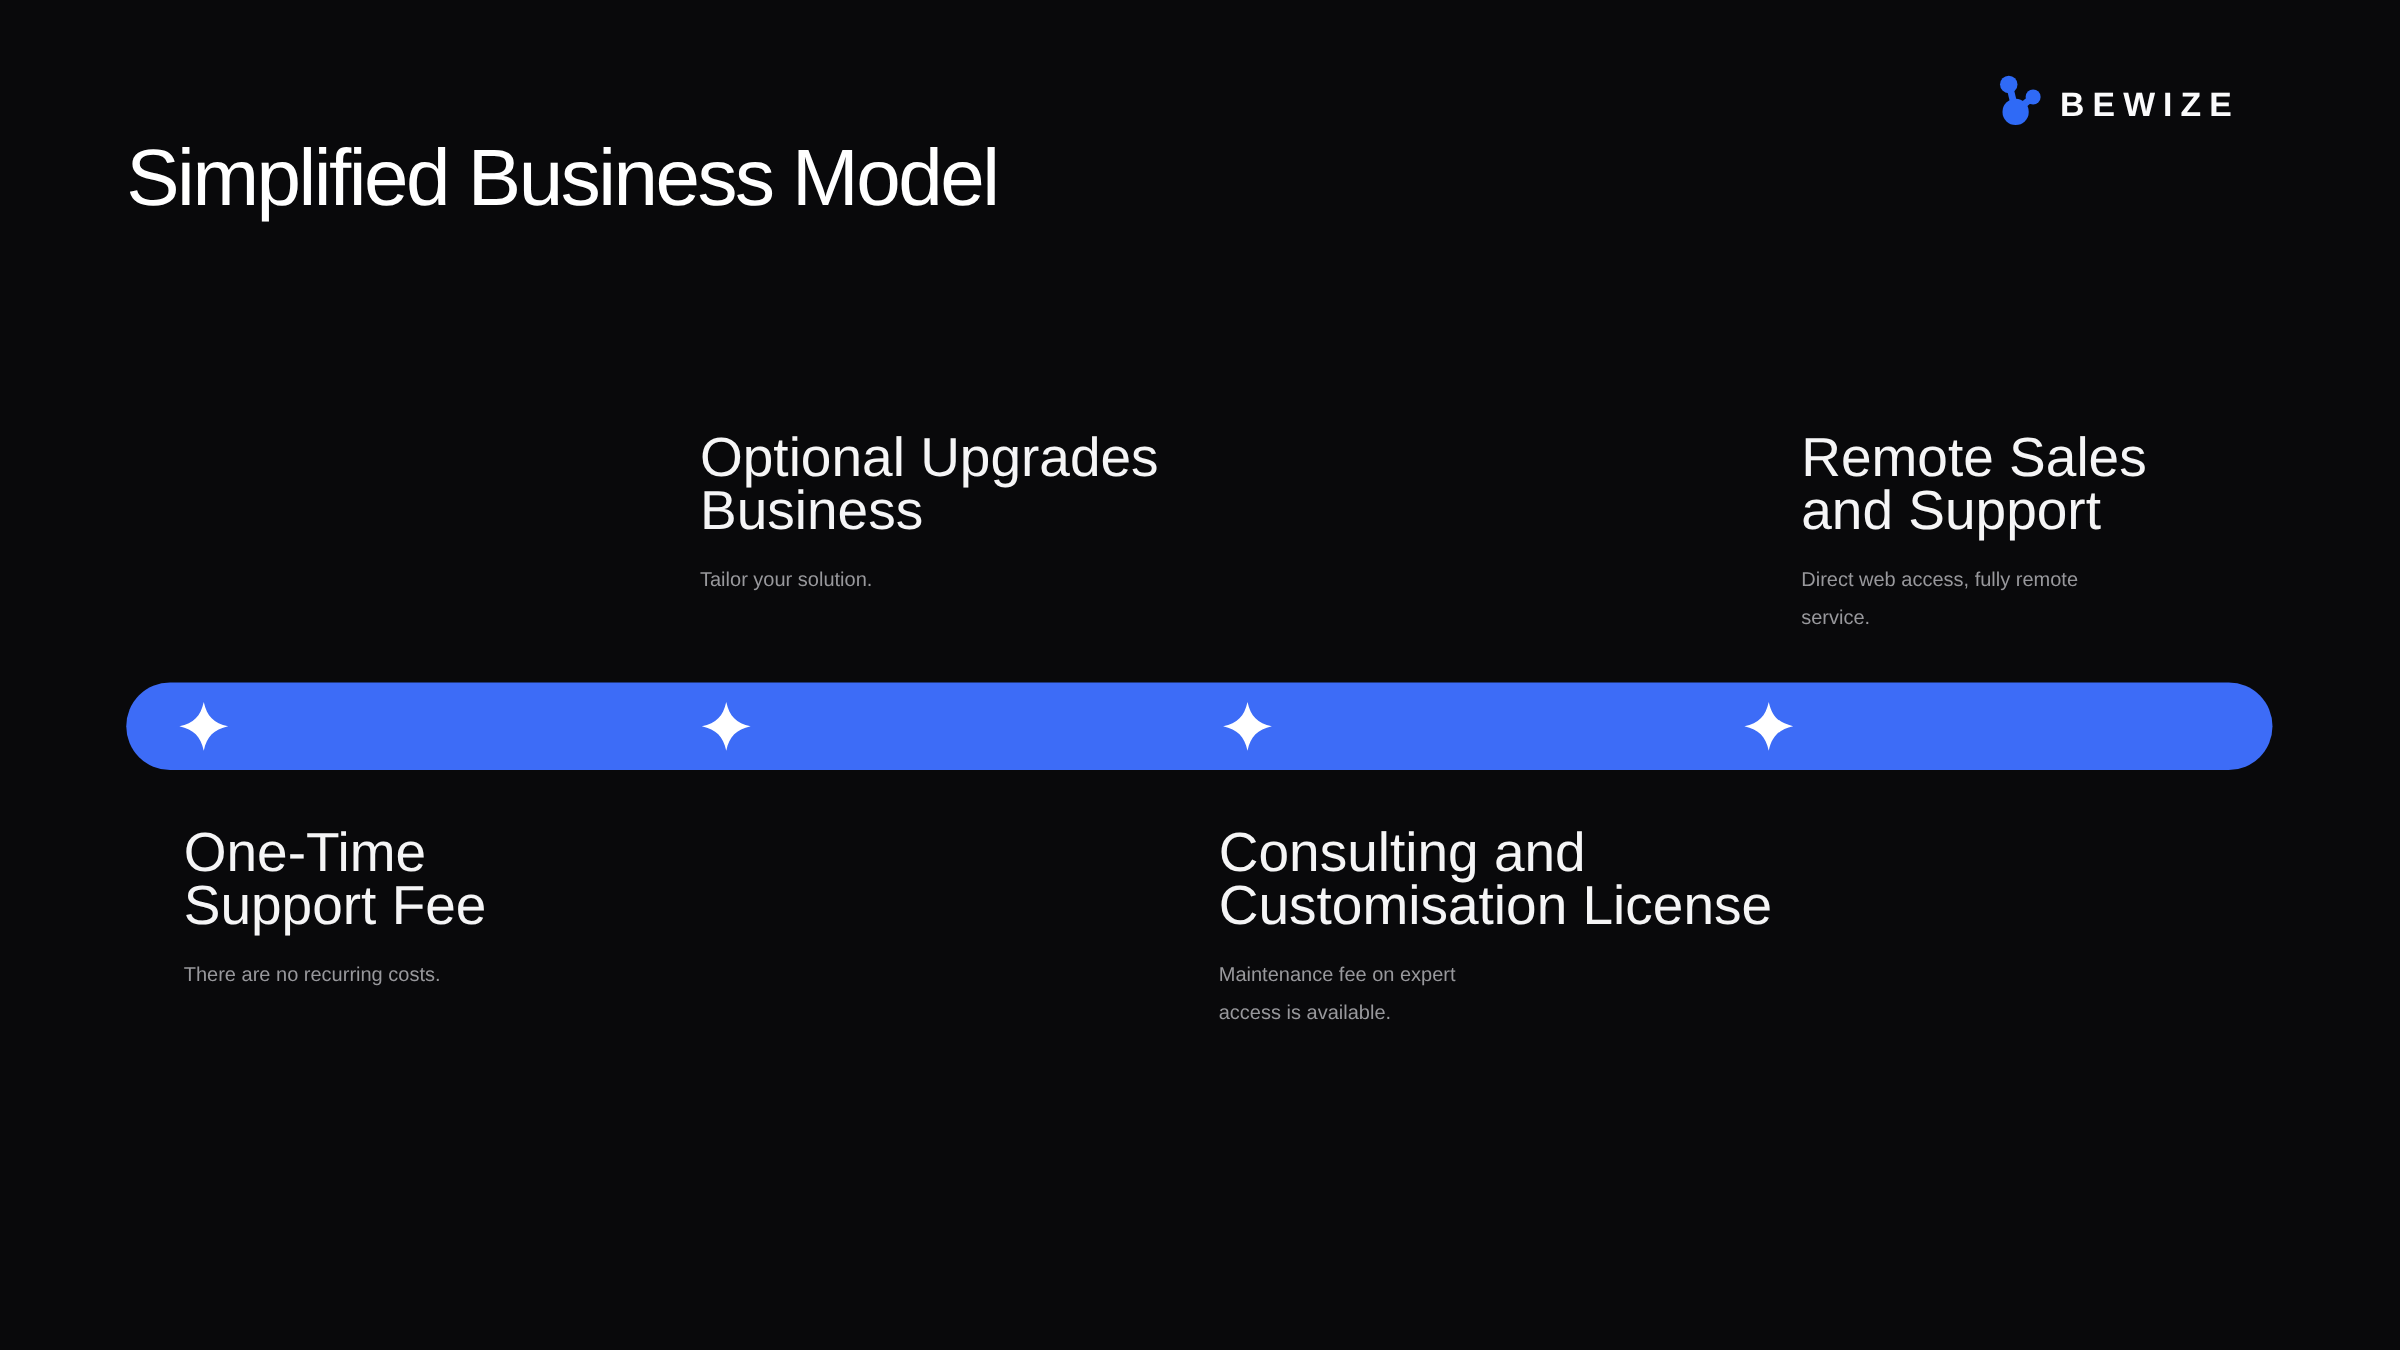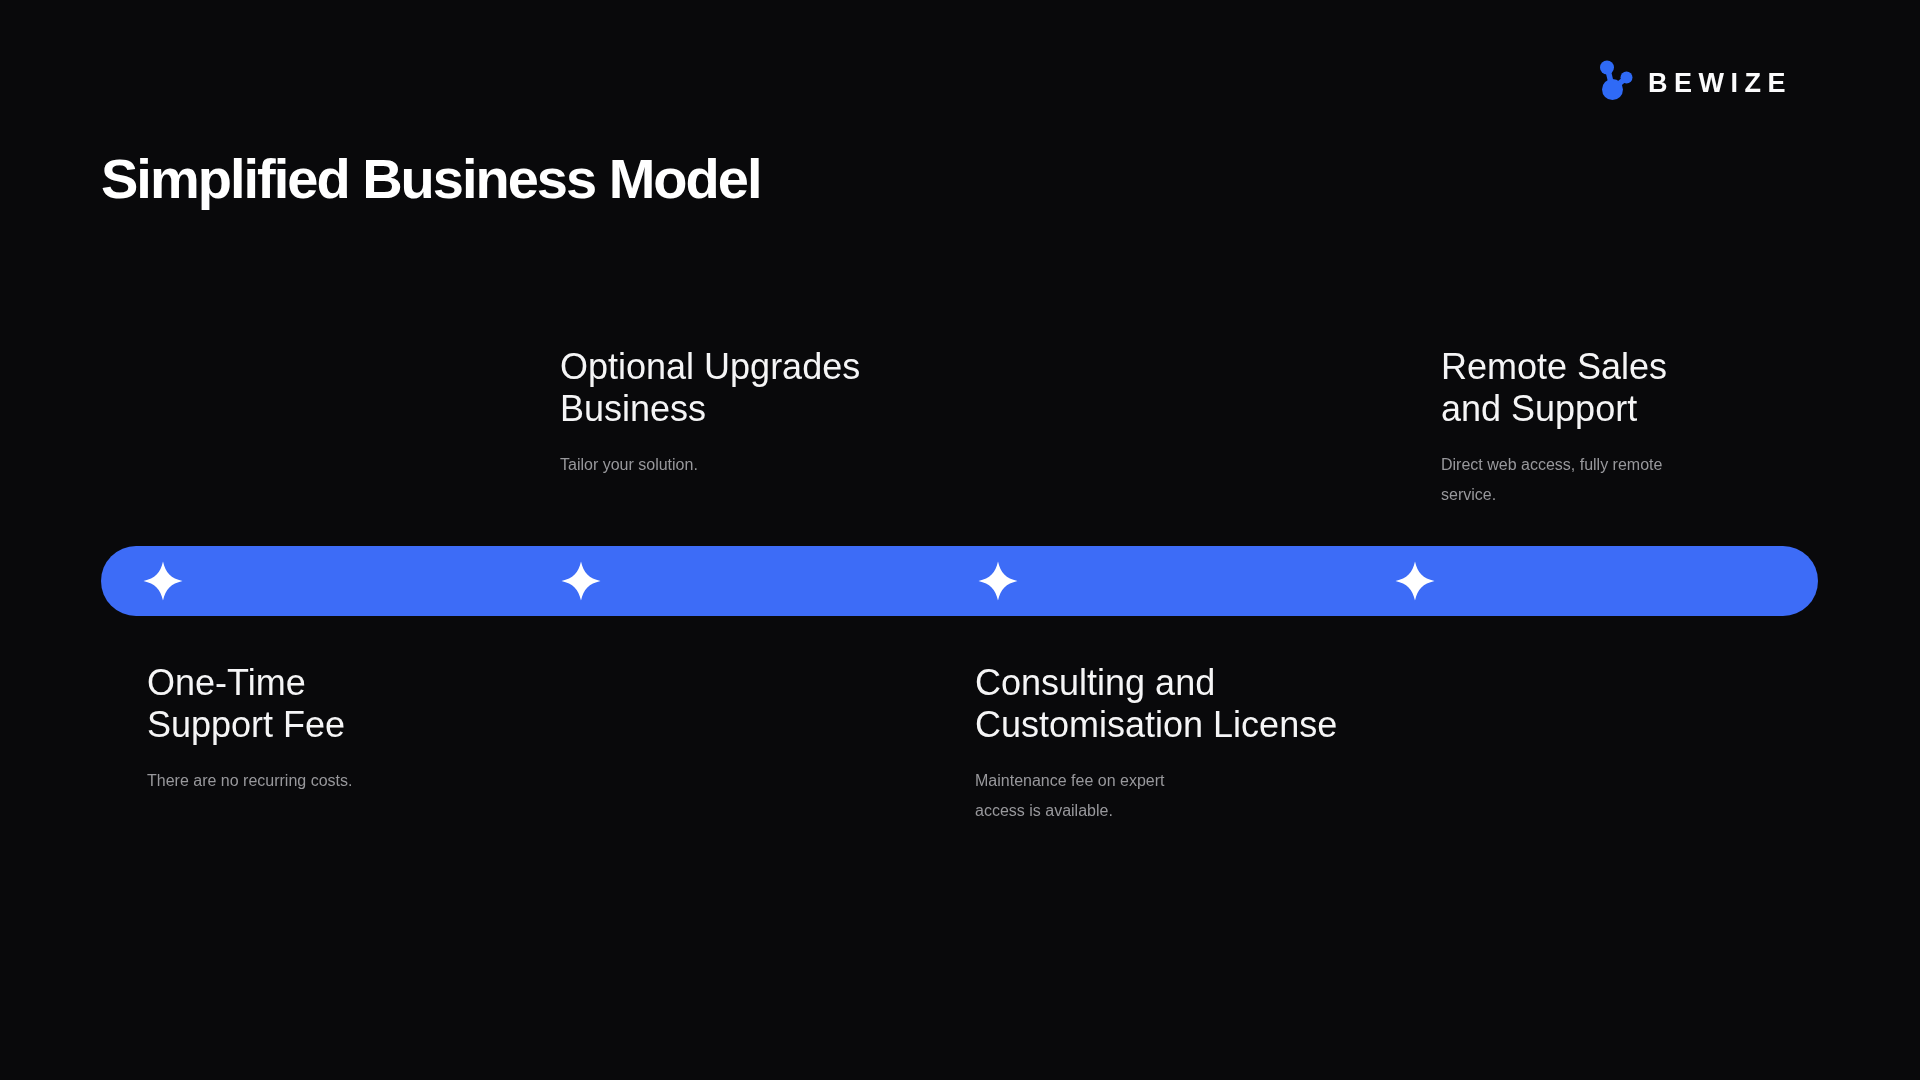--- a/index.html
+++ b/index.html
@@ -14,27 +14,26 @@
     background: #09090b;
     overflow: hidden;
     font-family: "Liberation Sans", sans-serif;
   }
 
   
   .slide-title {
     position: absolute;
     left: 101px;
     top: 99px;
-    font-size: 56px;
+    font-size: 64px;
     line-height: 86px;
-    font-weight: 700;
+    font-weight: 400;
     letter-spacing: -2px;
     color: #ffffff;
     white-space: nowrap;
-    margin-top: 37px;
   }
   .brand {
     position: absolute;
     left: 1597px;
     top: 56px;
     display: flex;
     align-items: center;
     gap: 11px;
   }
   .brand-name {
@@ -70,21 +69,21 @@
   
   .block {
     position: absolute;
     width: 460px;
   }
   .block.m1 { left: 147px;  top: 662px; }
   .block.m2 { left: 560px;  top: 346px; }
   .block.m3 { left: 975px;  top: 662px; }
   .block.m4 { left: 1441px; top: 346px; }
   .block-title {
-    font-size: 36px;
+    font-size: 44px;
     line-height: 42px;
     font-weight: 400;
     color: #f5f5f6;
   }
   .block-desc {
     margin-top: 20px;
     font-size: 16px;
     line-height: 30px;
     font-weight: 400;
     color: #98989c;

